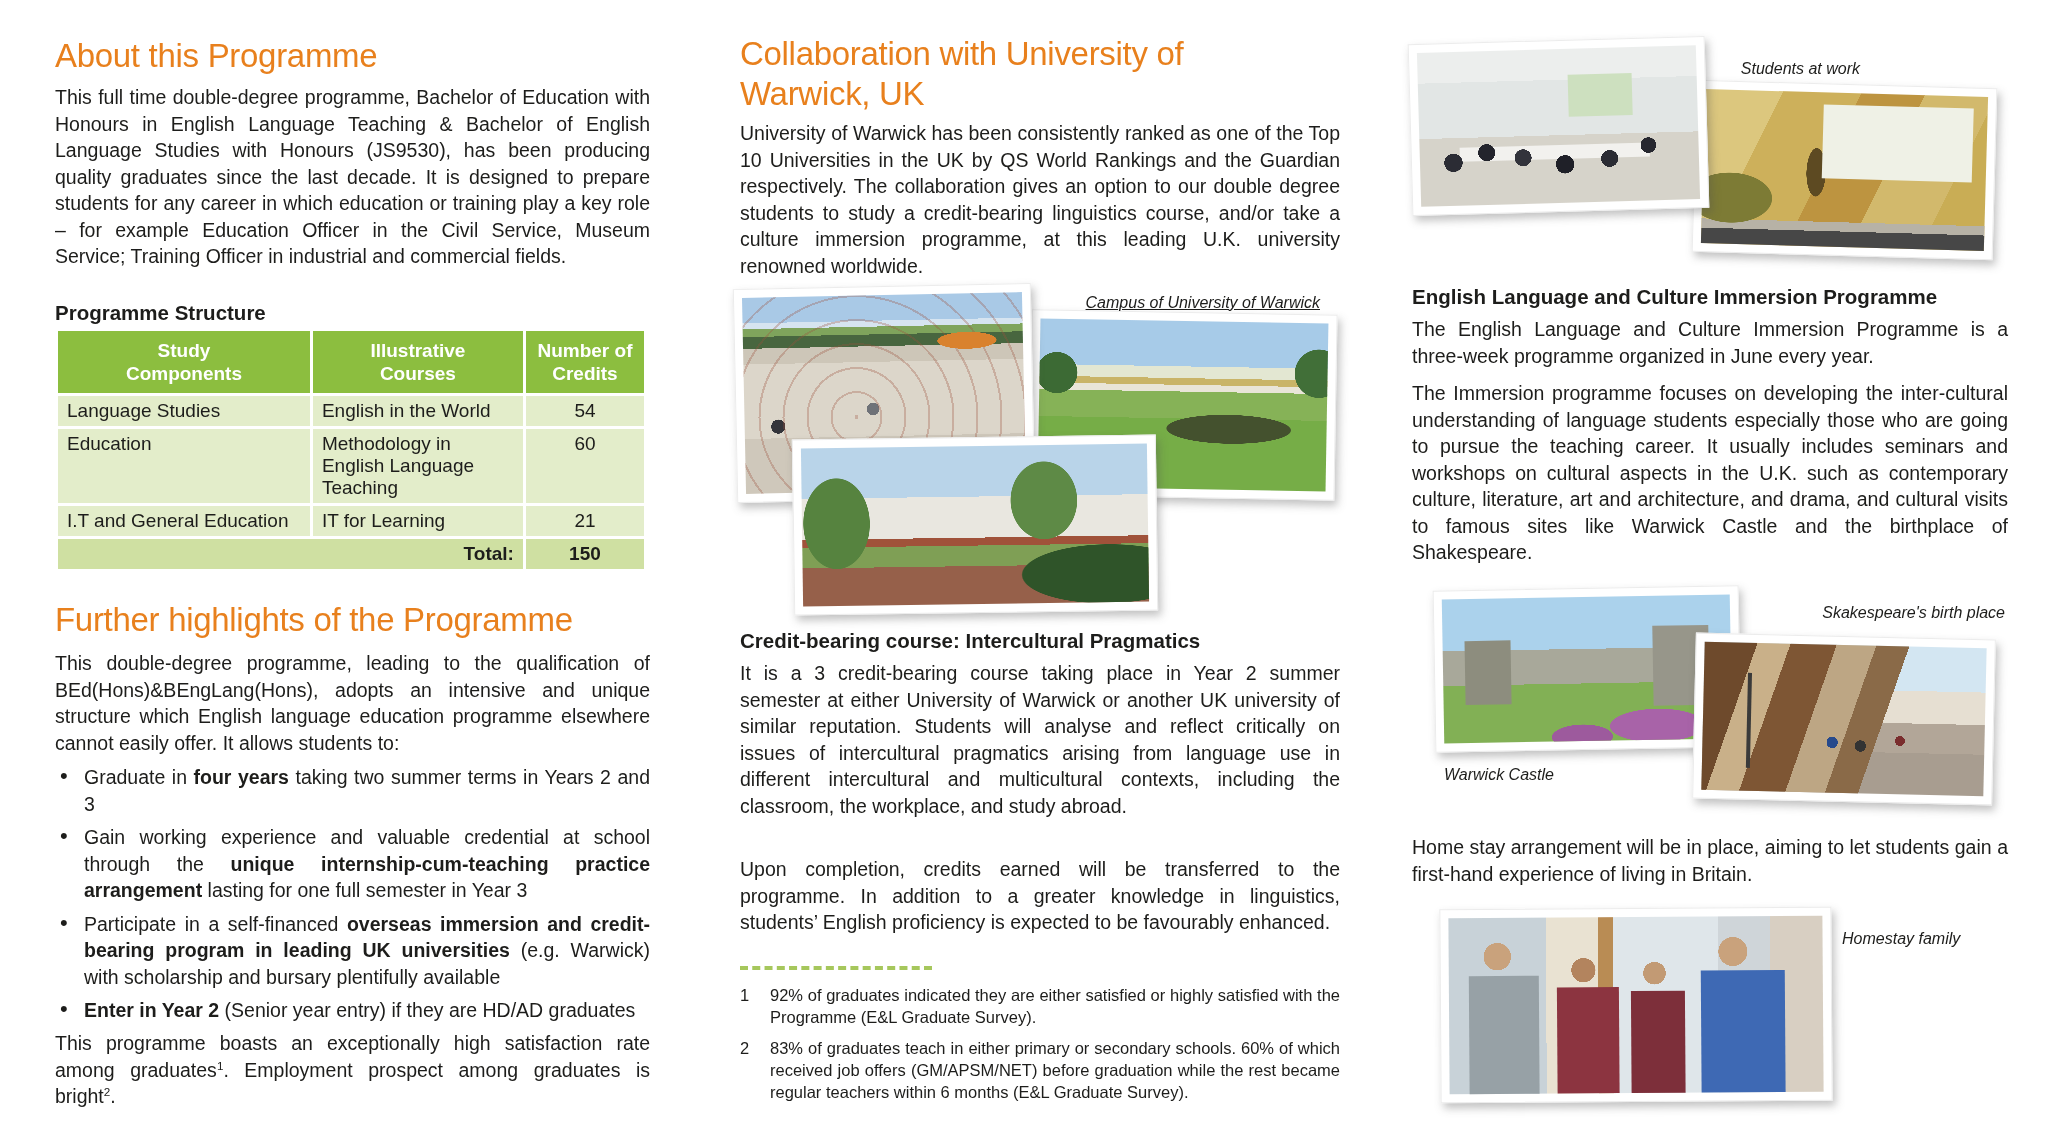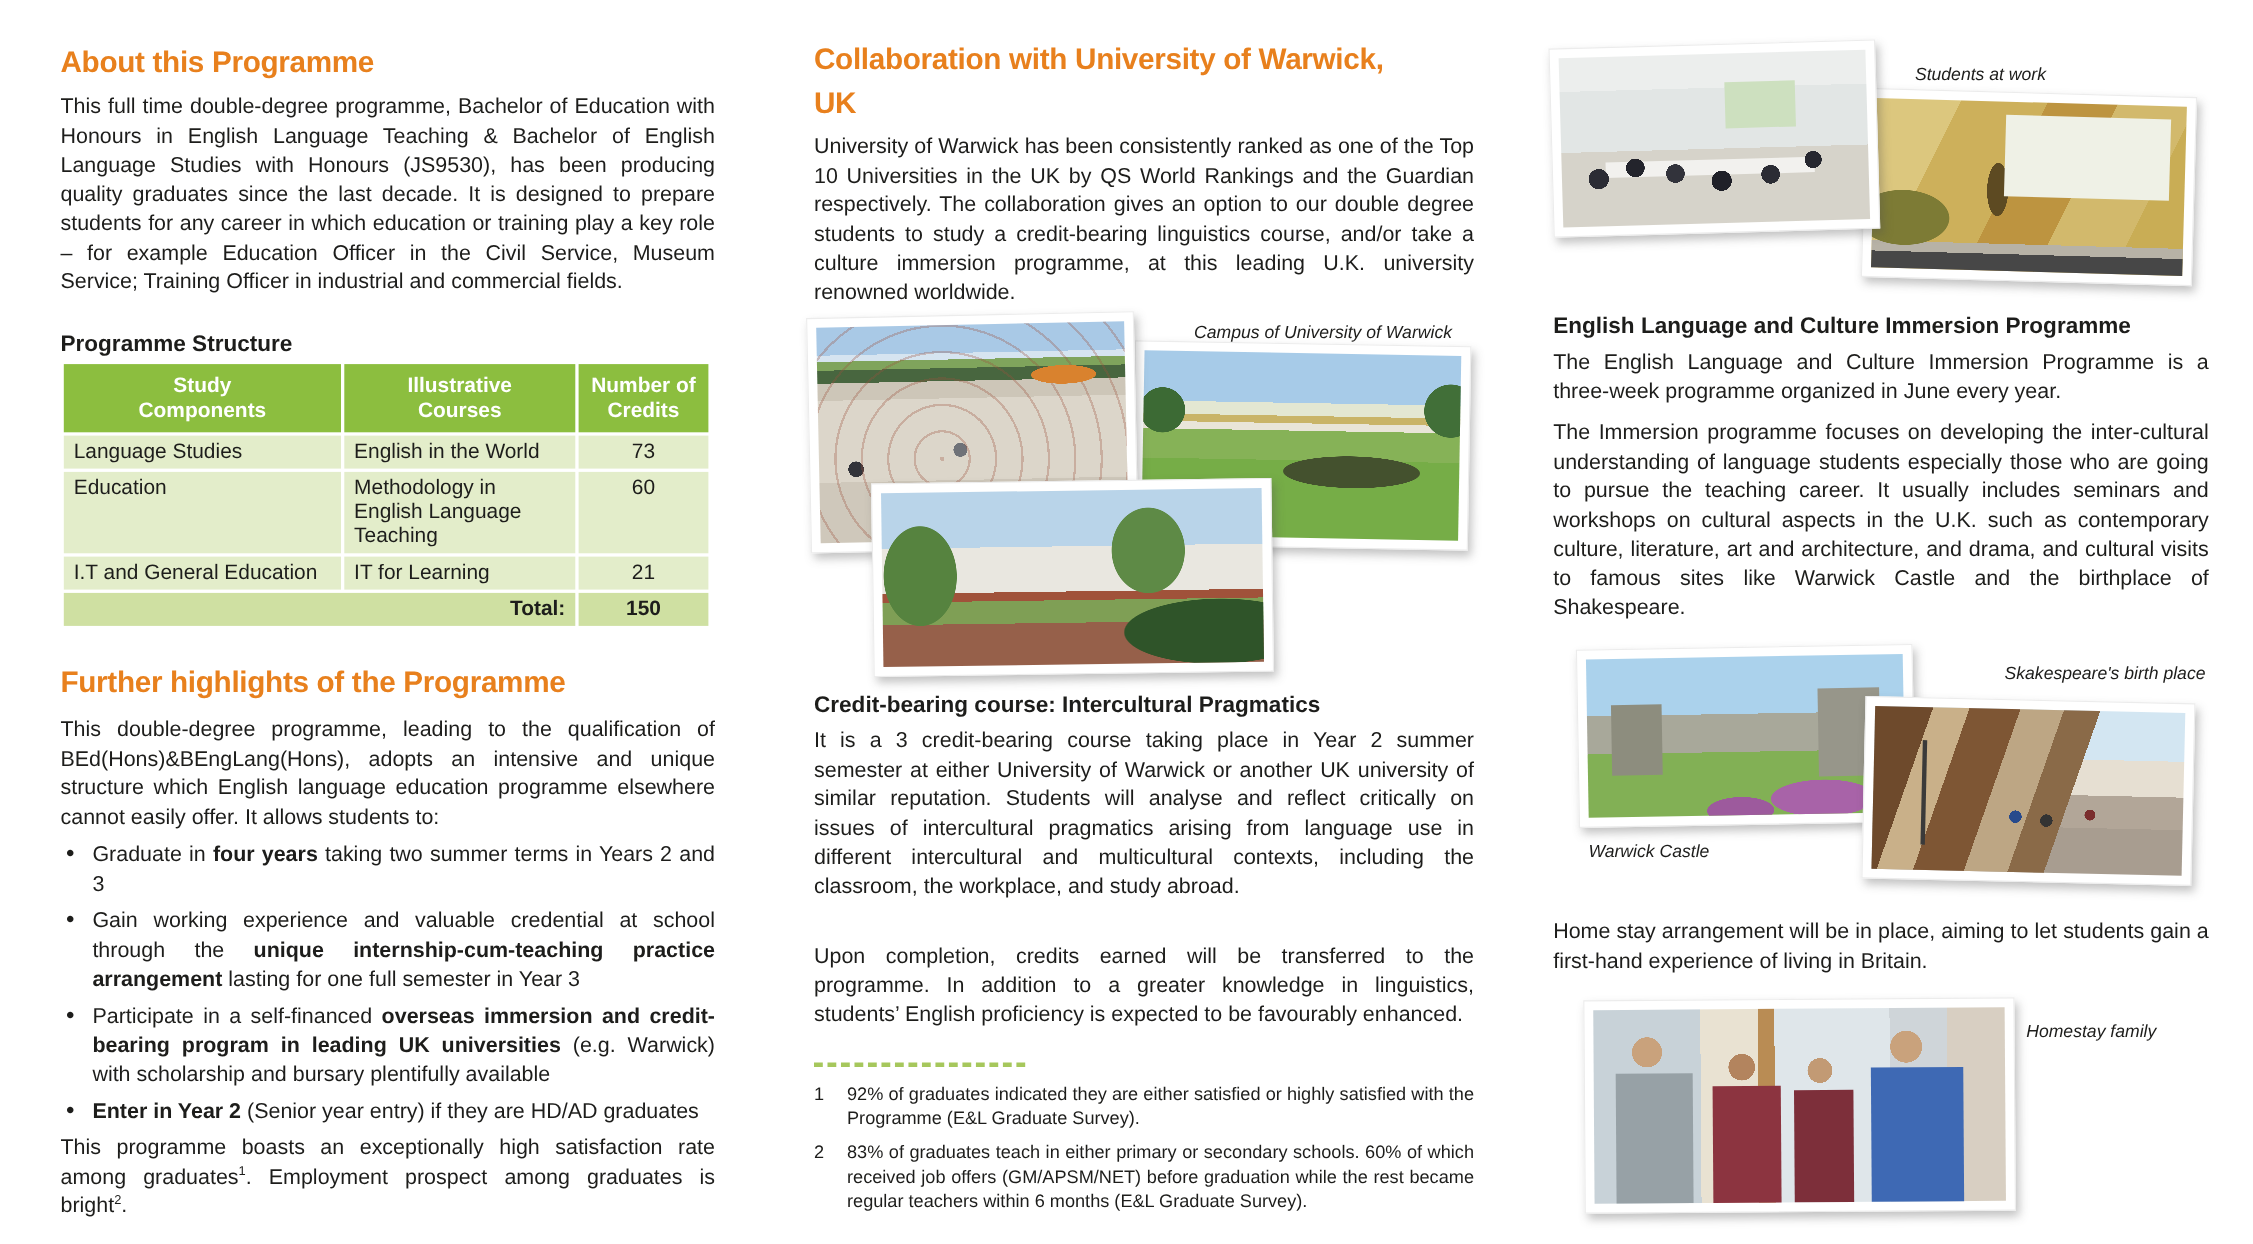--- a/index.html
+++ b/index.html
@@ -1,19 +1,19 @@
 <!DOCTYPE html>
 <html style="--accent: #e8801d; --tablegreen: #8cbe3f; --rowgreen: #e3edca; --totalgreen: #cfe0a2; --dashgreen: #a6c75c;"><head>
 <meta charset="utf-8">
 <style>
   html,body{margin:0;padding:0;background:#ffffff;}
   .page{position:relative;width:2048px;height:1131px;background:#fff;overflow:hidden;
         font-family:"Liberation Sans",sans-serif;color:#1d1d1b;}
   .abs{position:absolute;}
-  .h1{color:var(--accent,#e8801d);font-weight:bold;font-size:27px;line-height:40px;letter-spacing:-0.3px;}
+  .h1{color:var(--accent,#e8801d);font-weight:normal;font-size:33px;line-height:40px;letter-spacing:-0.3px;}
   .subhead{font-weight:bold;font-size:20.5px;line-height:25px;color:#1d1d1b;}
   .body{font-size:19.5px;line-height:26.5px;text-align:justify;color:#1d1d1b;}
   sup{font-size:60%;vertical-align:super;line-height:0;}
   .caption{font-style:italic;font-size:16px;color:#1d1d1b;line-height:22px;}
   ul.bullets{list-style:none;margin:0;padding:0;}
   ul.bullets li{position:relative;padding-left:29px;margin-bottom:7px;font-size:19.5px;line-height:26.5px;text-align:justify;}
   ul.bullets li::before{content:"\2022";position:absolute;left:5px;top:-1px;font-size:22px;}
   
   table.prog{border-collapse:separate;border-spacing:3px;width:592px;}
   table.prog th{background:var(--tablegreen,#8cbe3f);color:#fff;font-weight:bold;font-size:19px;
@@ -112,21 +112,21 @@
           <th>Illustrative
 Courses</th>
           <th>Number of
 Credits</th>
         </tr>
       </thead>
       <tbody>
         <tr>
           <td>Language Studies</td>
           <td>English in the World</td>
-          <td class="credits">73</td>
+          <td class="credits">54</td>
         </tr>
         <tr>
           <td>Education</td>
           <td>Methodology in English Language Teaching</td>
           <td class="credits">60</td>
         </tr>
         <tr>
           <td>I.T and General Education</td>
           <td>IT for Learning</td>
           <td class="credits">21</td>
@@ -147,21 +147,21 @@
     <li>Gain working experience and valuable credential at school through the <b>unique internship-cum-teaching practice arrangement</b> lasting for one full semester in Year 3</li>
     <li>Participate in a self-financed <b>overseas immersion and credit-bearing program in leading UK universities</b> (e.g. Warwick) with scholarship and bursary plentifully available</li>
     <li><b>Enter in Year 2</b> (Senior year entry) if they are HD/AD graduates</li>
   </ul>
 
   <div class="abs body" style="left:55px;top:1030px;width:595px;">This programme boasts an exceptionally high satisfaction rate among graduates<sup>1</sup>. Employment prospect among graduates is bright<sup>2</sup>.</div>
 
   <div class="abs h1" style="left:740px;top:34px;width:560px;">Collaboration with University of Warwick, UK</div>
   <div class="abs body" style="left:740px;top:120px;width:600px;">University of Warwick has been consistently ranked as one of the Top 10 Universities in the UK by QS World Rankings and the Guardian respectively. The collaboration gives an option to our double degree students to study a credit-bearing linguistics course, and/or take a culture immersion programme, at this leading U.K. university renowned worldwide.</div>
 
-  <div class="abs caption" style="left:1020px;top:292px;width:300px;text-align:right;z-index:5;">Campus of University of Warwick</div>
+  <div class="abs caption" style="left:1020px;top:292px;width:300px;text-align:right;z-index:5;text-decoration:underline;">Campus of University of Warwick</div>
 
   <div class="ph" style="left:735px;top:286px;transform:rotate(-1.2deg);z-index:2;">
       <div class="ph-i pA"></div>
     </div>
   <div class="ph" style="left:1030px;top:312px;transform:rotate(1deg);z-index:1;">
       <div class="ph-i pB"></div>
     </div>
   <div class="ph" style="left:793px;top:437px;transform:rotate(-0.8deg);z-index:3;">
       <div class="ph-i pC"></div>
     </div>

